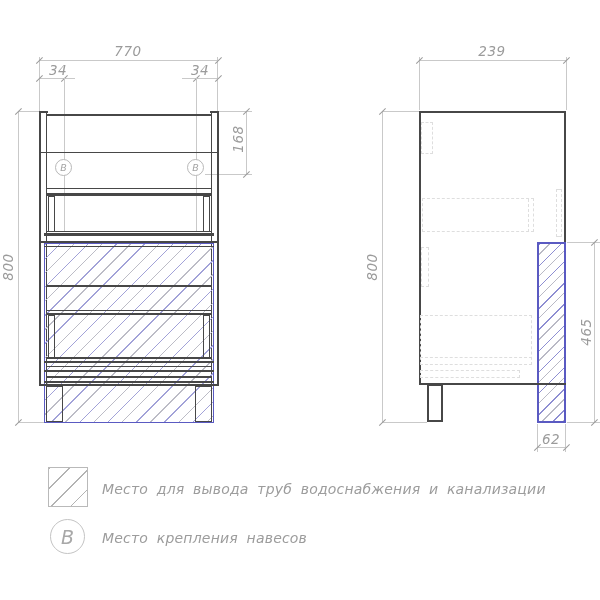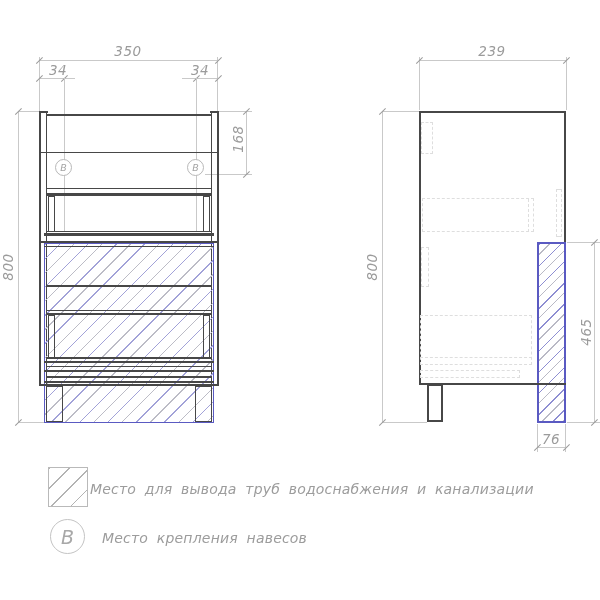--- a/index.html
+++ b/index.html
@@ -37,21 +37,21 @@
 
 <div class="canvas">
 
   <div>
 
     <div class="a g" style="left:39px;top:57px;width:1px;height:54px"></div>
     <div class="a g" style="left:217px;top:57px;width:1px;height:54px"></div>
     <div class="a g" style="left:39px;top:60px;width:179px;height:1px"></div>
     <div class="a tick" style="left:35px;top:59.5px"></div>
     <div class="a tick" style="left:213.5px;top:59.5px"></div>
-    <div class="a dtx" style="left:106px;top:43px;width:44px">350</div>
+    <div class="a dtx" style="left:106px;top:43px;width:44px">770</div>
 
     <div class="a g" style="left:39px;top:78px;width:36px;height:1px"></div>
     <div class="a tick" style="left:35px;top:77.5px"></div>
     <div class="a tick" style="left:59.5px;top:77.5px"></div>
     <div class="a dtx" style="left:38px;top:62px;width:40px">34</div>
     <div class="a g" style="left:182px;top:78px;width:36px;height:1px"></div>
     <div class="a tick" style="left:191.5px;top:77.5px"></div>
     <div class="a tick" style="left:213.5px;top:77.5px"></div>
     <div class="a dtx" style="left:180px;top:62px;width:40px">34</div>
     <div class="a g" style="left:64px;top:78px;width:1px;height:154px"></div>
@@ -143,23 +143,23 @@
     <div class="a g" style="left:567px;top:422px;width:33px;height:1px"></div>
     <div class="a tick" style="left:589.5px;top:241.5px"></div>
     <div class="a tick" style="left:589.5px;top:422px"></div>
     <div class="a dtx vrot" style="left:566px;top:324px;width:40px">465</div>
 
     <div class="a g" style="left:537px;top:424px;width:1px;height:28px"></div>
     <div class="a g" style="left:565px;top:424px;width:1px;height:28px"></div>
     <div class="a g" style="left:537px;top:447px;width:29px;height:1px"></div>
     <div class="a tick" style="left:532.5px;top:446.5px"></div>
     <div class="a tick" style="left:561.5px;top:446.5px"></div>
-    <div class="a dtx" style="left:531px;top:431px;width:40px">76</div>
+    <div class="a dtx" style="left:531px;top:431px;width:40px">62</div>
   </div>
 
   <div>
     <div class="a hatchL" style="left:48px;top:467px;width:40px;height:40px"></div>
-    <div class="a ltx" style="left:90px;top:481px">Место для вывода труб водоснабжения и канализации</div>
+    <div class="a ltx" style="left:102px;top:481px">Место для вывода труб водоснабжения и канализации</div>
     <div class="a mk mk-l" style="left:50px;top:519px;width:35px;height:35px">B</div>
     <div class="a ltx" style="left:102px;top:530px">Место крепления навесов</div>
   </div>
 
 </div>
 
 </body></html>

